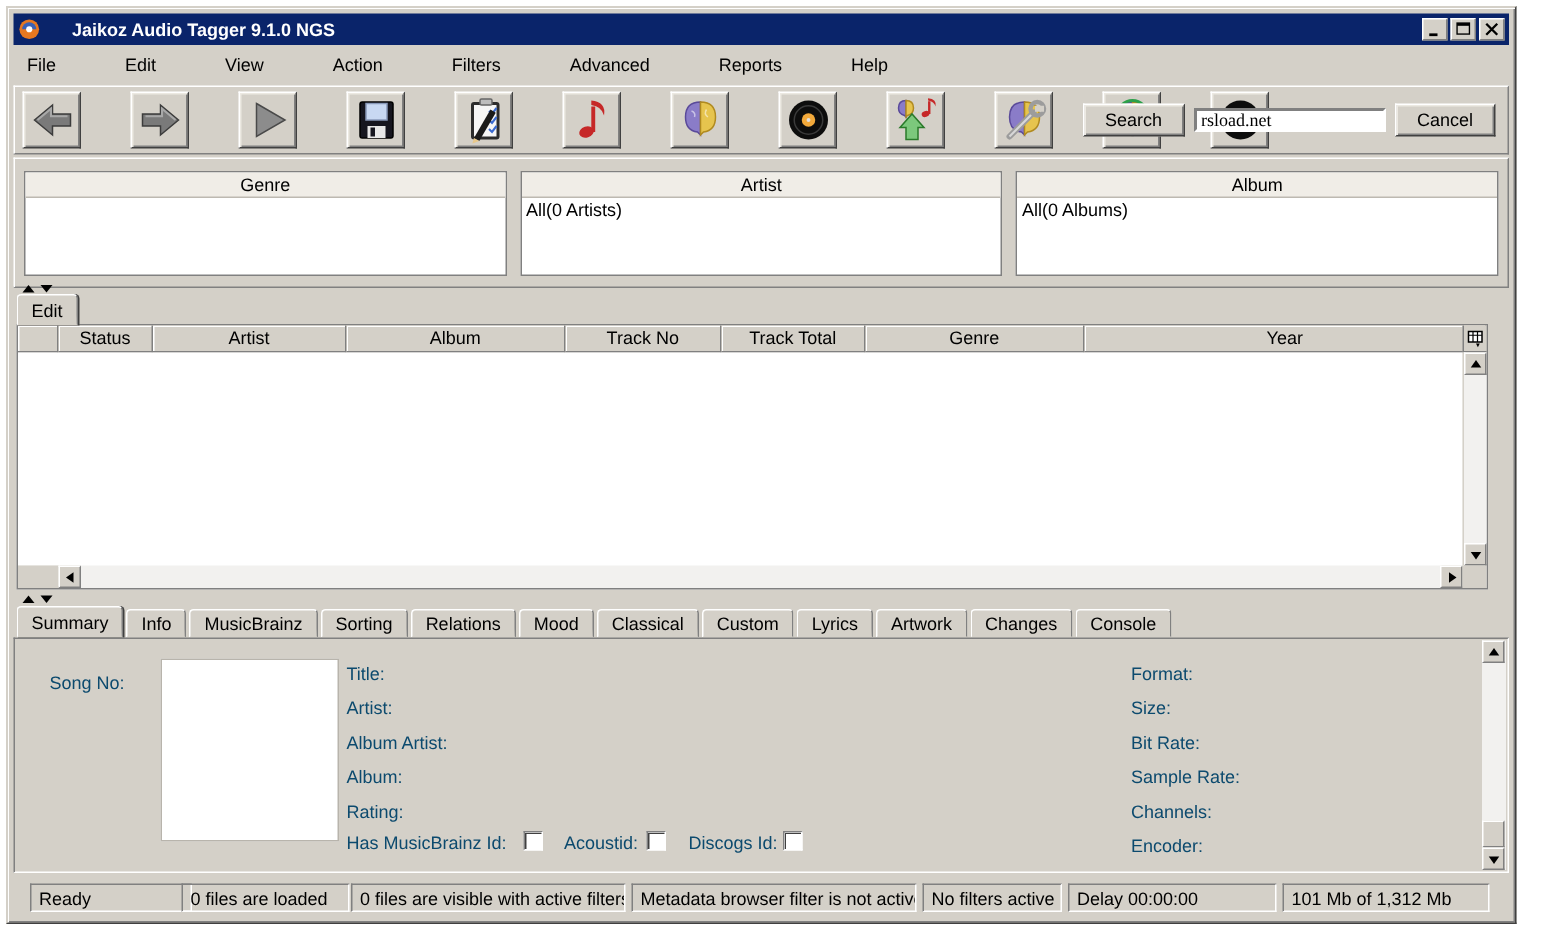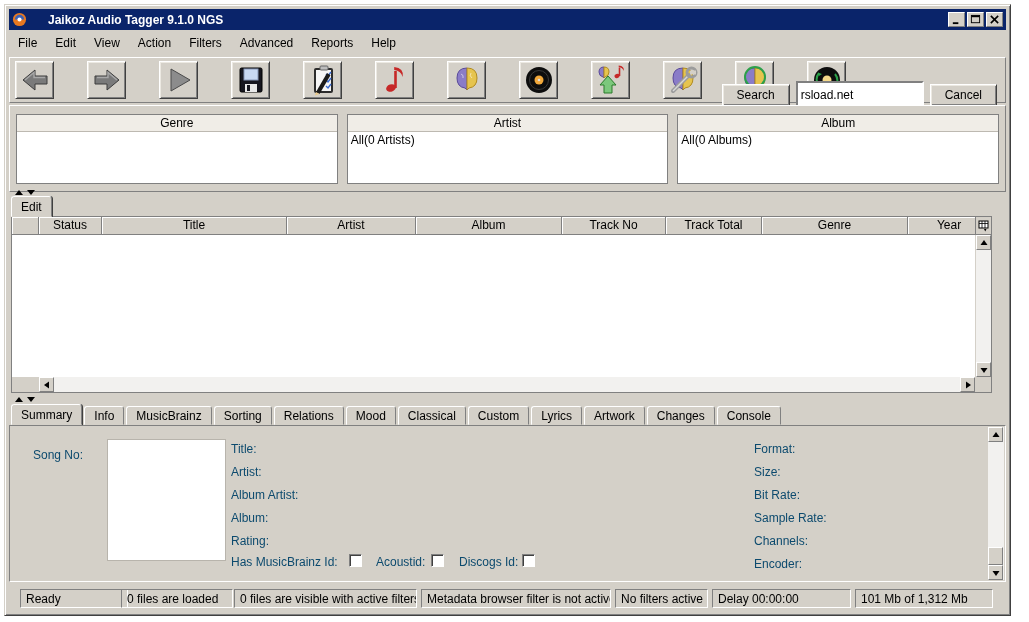--- a/index.html
+++ b/index.html
@@ -11,29 +11,29 @@
   
   .bo{border:1px solid;border-color:#ffffff #404040 #404040 #ffffff;
       box-shadow:inset 1px 1px 0 #ece9e2, inset -1px -1px 0 #808080;background:#d4d0c8;}
   .bo-thin{border:1px solid;border-color:#ffffff #808080 #808080 #ffffff;background:#d4d0c8;}
   
   .titlebar{position:absolute;left:4px;right:4px;top:4px;height:21px;background:#0a246a;
     display:flex;align-items:center;padding:0 3px;color:#fff;}
   .titlebar .title{font-weight:bold;font-size:12px;margin-left:21px;flex:1;white-space:nowrap;}
   .winbtn{width:17px;height:15px;margin-left:2px;display:flex;align-items:center;justify-content:center;}
   
-  .menubar{position:absolute;left:4px;top:27px;height:22px;display:flex;align-items:center;}
+  .menubar{position:absolute;left:4px;top:27px;height:22px;display:flex;align-items:center;gap:28px;}
   .menu-item{padding:3px 9px;cursor:default;}
   
   .toolbar{position:absolute;left:4px;right:4px;top:52px;height:46px;display:flex;align-items:flex-start;padding:3px 5px;gap:32px;}
   .toolbtn{width:39px;height:38px;display:flex;align-items:center;justify-content:center;margin-right:1px;}
   .search-group{position:absolute;right:8px;top:11px;display:flex;align-items:center;}
   .btn{height:22px;padding:2px 14px;display:flex;align-items:center;justify-content:center;}
-  .search-input{width:128px;height:28px;border:2px solid;border-color:#808080 #fff #fff #808080;
-    background:#fff;font-family:Liberation Sans, sans-serif;font-size:12px;padding:1px 3px;margin:12px 6px;}
+  .search-input{width:128px;height:16px;border:2px solid;border-color:#808080 #fff #fff #808080;
+    background:#fff;font-family:Liberation Serif, serif;font-size:12px;padding:1px 3px;margin:0 6px;}
   
   .browser{position:absolute;left:4px;right:4px;top:100px;height:87px;display:flex;gap:9px;padding:8px 6px 7px 6px;}
   .bpanel{flex:1;background:#fff;border:1px solid #808080;display:flex;flex-direction:column;}
   .bpanel .hdr{height:17px;background:#f0ede7;border-bottom:1px solid #bdb9b1;text-align:center;
     font-size:12px;line-height:16px;}
   .bpanel .list{flex:1;padding:1px 3px;font-size:12px;}
   
   .splitter{position:absolute;left:4px;right:4px;height:9px;display:flex;align-items:center;padding-left:6px;}
   .tri-up{width:0;height:0;border-left:4px solid transparent;border-right:4px solid transparent;
     border-bottom:5px solid #000;margin-right:4px;}
@@ -243,21 +243,20 @@
   </div>
 
   <div class="tabrow" style="top:191px;">
     <span class="tab sel">Edit</span>
   </div>
 
   <div class="tableframe">
     <div class="thead">
       <span class="th" style="width:27px;"></span>
       <span class="th" style="width:63px;">Status</span>
-      <span class="th" style="width:185px;">Title</span>
       <span class="th" style="width:129px;">Artist</span>
       <span class="th" style="width:146px;">Album</span>
       <span class="th" style="width:104px;">Track No</span>
       <span class="th" style="width:96px;">Track Total</span>
       <span class="th" style="width:146px;">Genre</span>
       <span class="th" style="flex:1;">Year</span>
     </div>
     <div class="corner-btn">
       <svg width="12" height="12" viewBox="0 0 12 12">
         <rect x="1" y="1" width="9" height="7" fill="#fff" stroke="#000"></rect>

